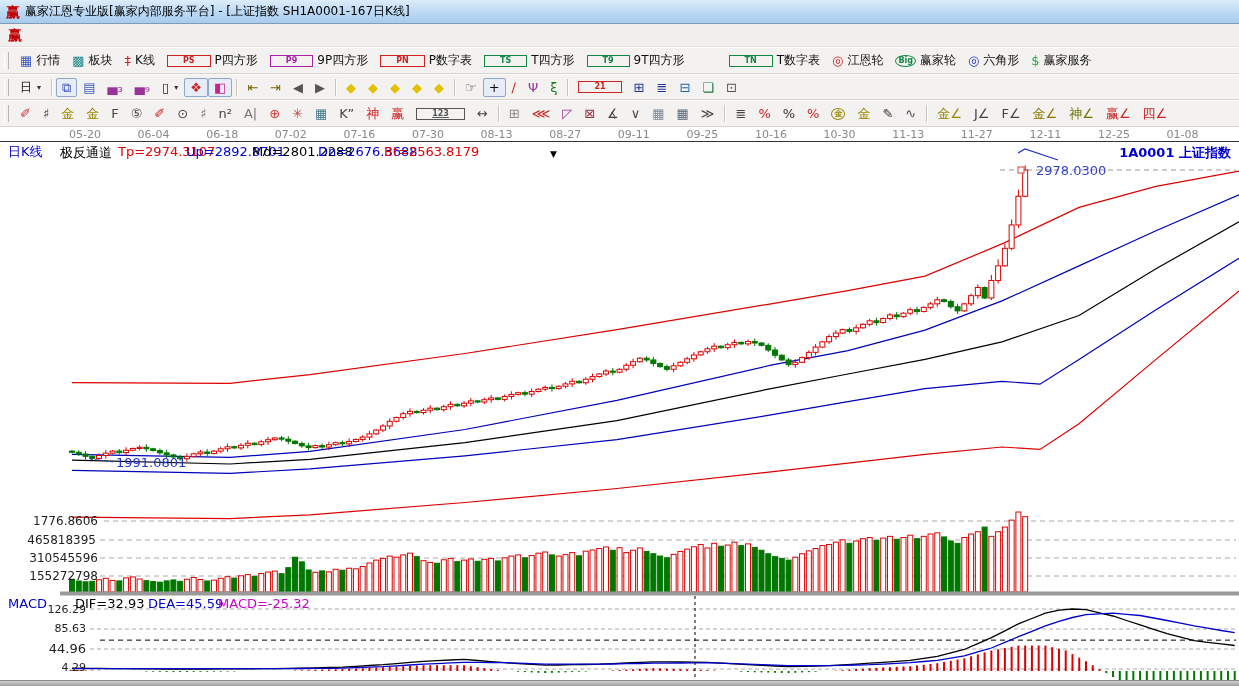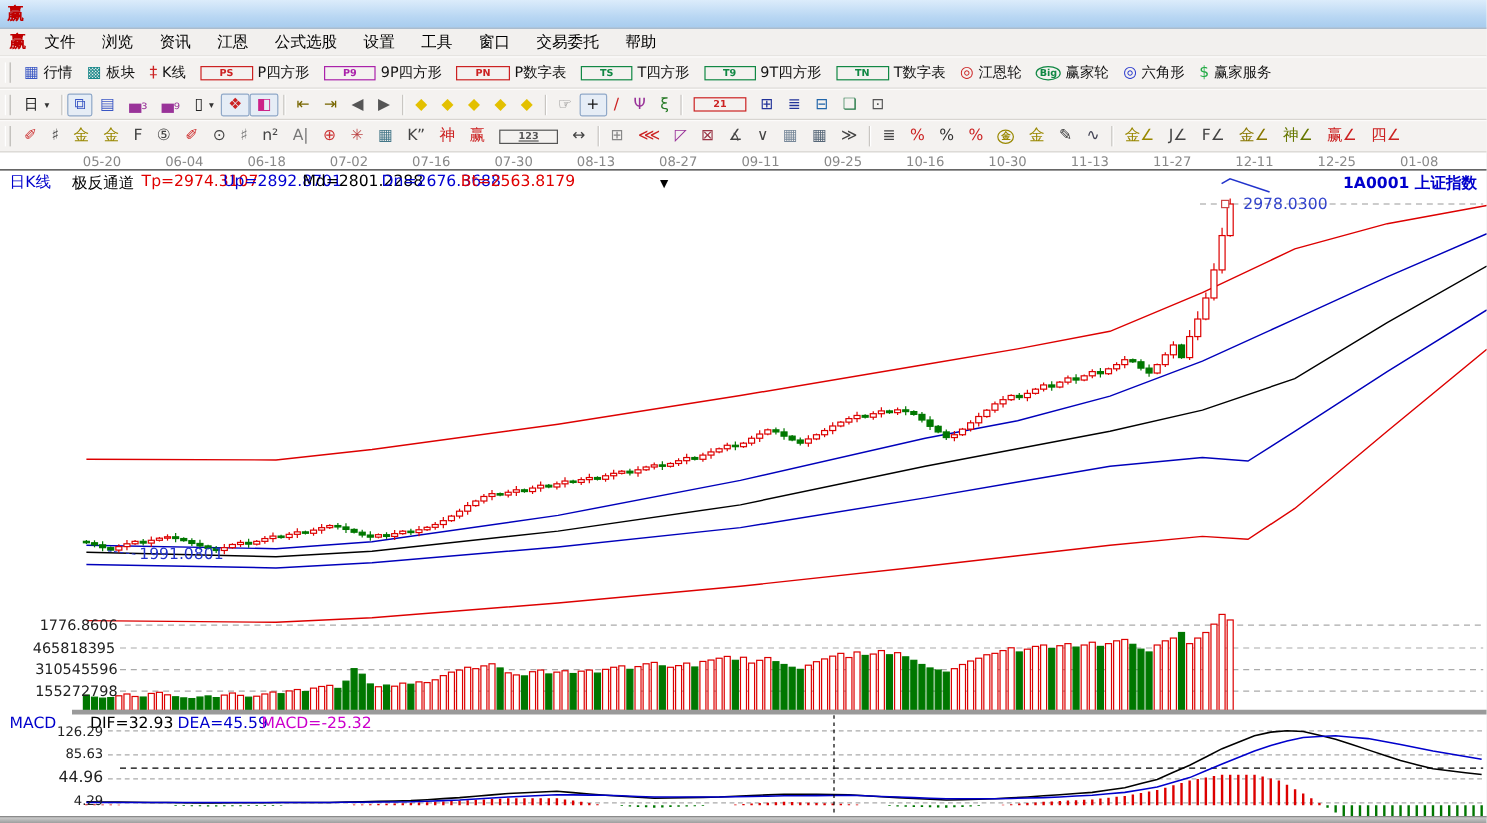--- a/index.html
+++ b/index.html
@@ -29,36 +29,25 @@
   #bottom-strip{position:absolute;z-index:3;left:0;bottom:0;width:1239px;height:5px;
                 background:linear-gradient(#cfcfcf,#9d9d9d);border-top:1px solid #8a8a8a;}
 </style>
 </head>
 <body>
 
 <div id="app">
 
   <div class="bar titlebar">
     <span class="logo">赢</span>
+    <span>赢家江恩专业版[赢家内部服务平台] - [上证指数  SH1A0001-167日K线]</span>
   </div>
 
   <div class="bar menubar">
     <span class="logo" style="margin:0 4px;">赢</span>
-    <span id="menu-items" style="display: flex;">
-        <span class="menu-item">文件</span>
-        <span class="menu-item">浏览</span>
-        <span class="menu-item">资讯</span>
-        <span class="menu-item">江恩</span>
-        <span class="menu-item">公式选股</span>
-        <span class="menu-item">设置</span>
-        <span class="menu-item">工具</span>
-        <span class="menu-item">窗口</span>
-        <span class="menu-item">交易委托</span>
-        <span class="menu-item">帮助</span>
-      </span>
   </div>
 
   <div class="bar toolbar" id="tb1">
     <span class="grip"></span>
     <span id="tb1-items" style="display:flex;align-items:center;">
         <span class="tbtn">
           <span class="icon" style="color: rgb(58, 87, 196);">▦</span>
           <span>行情</span>
         </span>
         <span class="tbtn">
@@ -83,21 +72,21 @@
         </span>
         <span class="tbtn">
           <span class="iconbox" style="color: rgb(17, 136, 68);">TS</span>
           <span>T四方形</span>
         </span>
         <span class="tbtn">
           <span class="iconbox" style="color: rgb(17, 136, 68);">T9</span>
           <span>9T四方形</span>
         </span>
         <span class="tbtn">
-          <span class="iconbox" style="color: rgb(17, 136, 68);">TN</span>
+          <span class="iconbox" style="color: rgb(17, 136, 68); margin-left: 32px;">TN</span>
           <span>T数字表</span>
         </span>
         <span class="tbtn">
           <span class="icon" style="color: rgb(204, 34, 34);">◎</span>
           <span>江恩轮</span>
         </span>
         <span class="tbtn">
           <span class="iconbox round" style="color: rgb(17, 136, 68);">Big</span>
           <span>赢家轮</span>
         </span>

